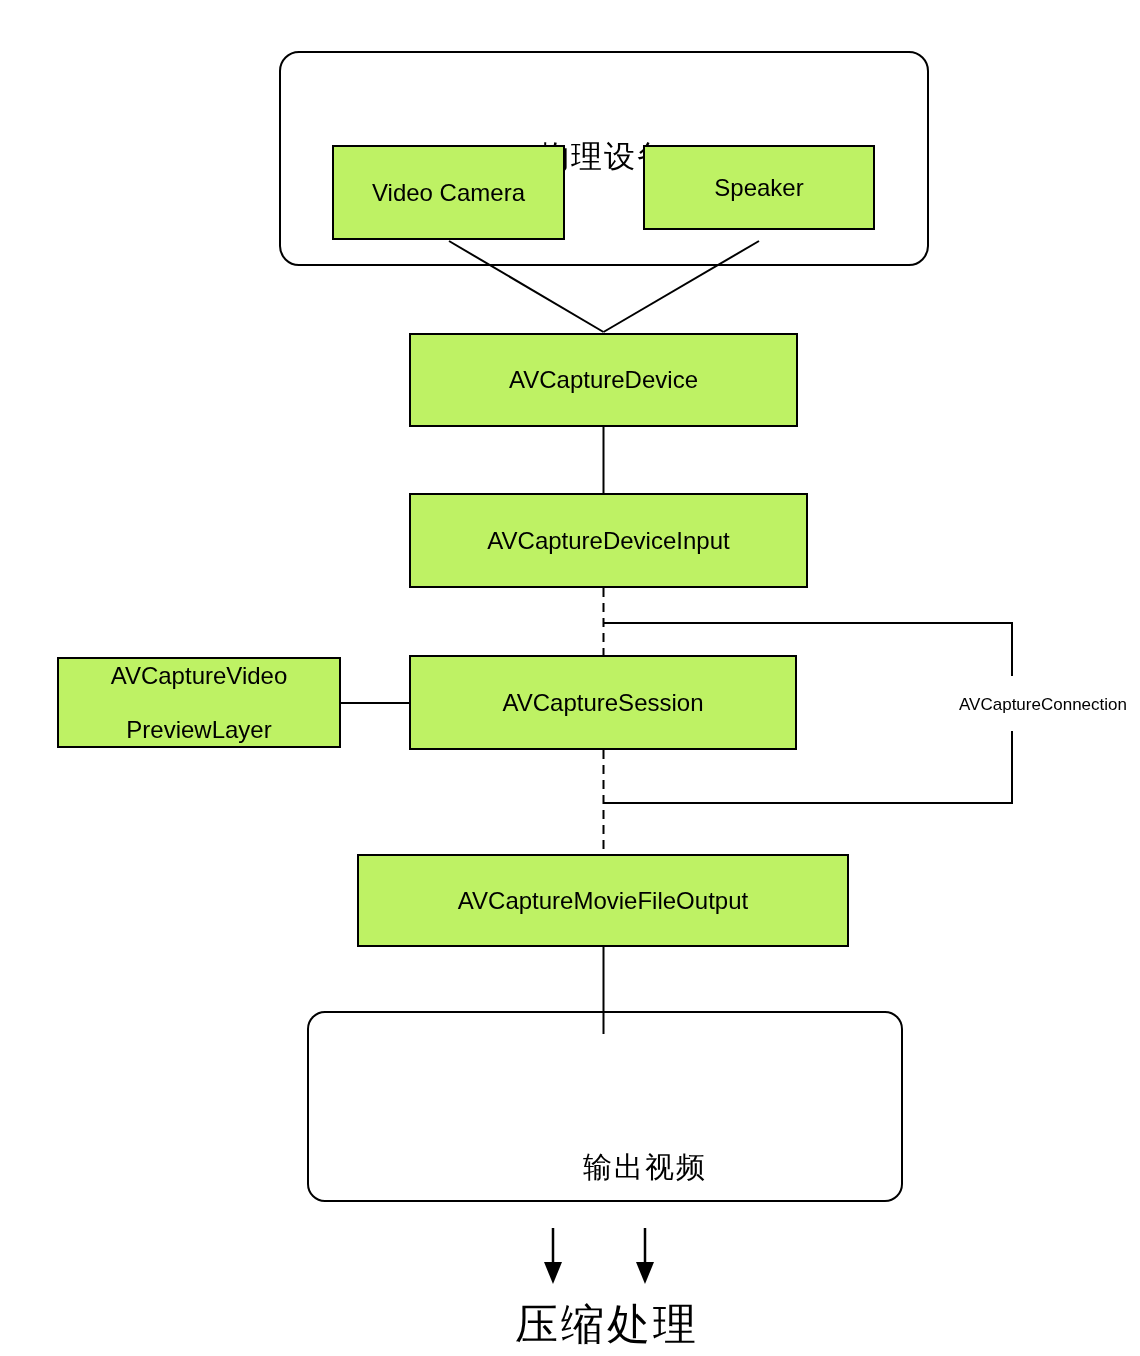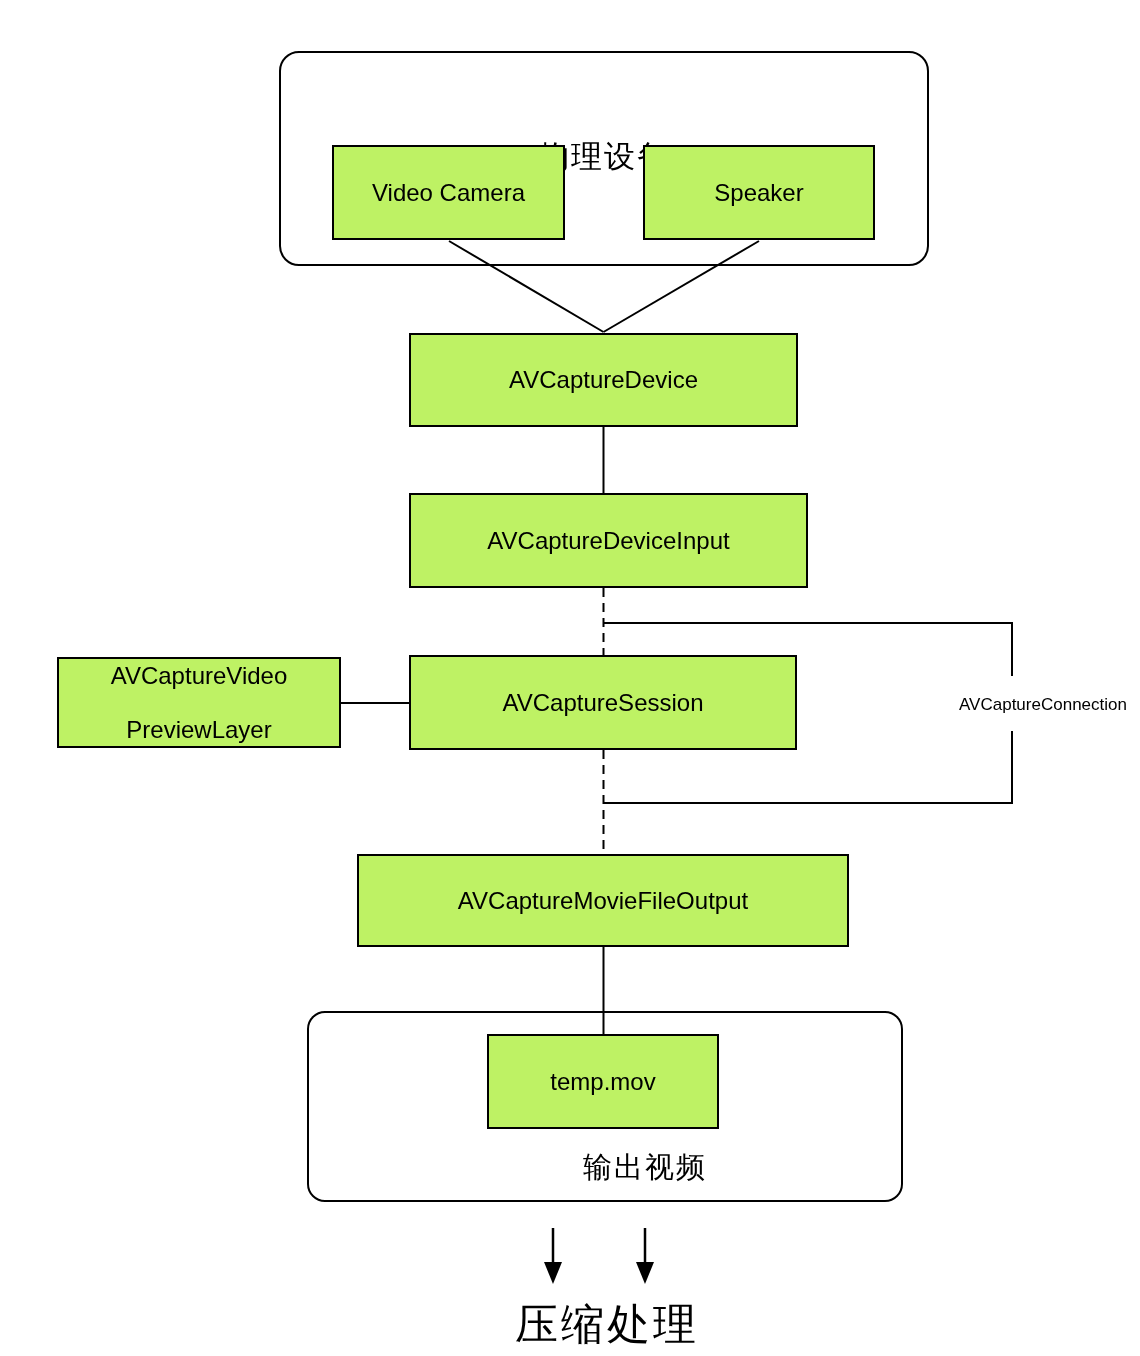--- a/index.html
+++ b/index.html
@@ -81,21 +81,21 @@
     top: 1296px;
     width: 320px;
     font-size: 43px;
     font-weight: 500;
     letter-spacing: 3px;
   }
   
   #phys-group        { left: 279px; top: 51px;   width: 650px; height: 215px; }
   #phys-title        { top: 83px; }
   #video-camera-node { left: 332px; top: 145px;  width: 233px; height: 95px; }
-  #speaker-node      { left: 643px; top: 145px;  width: 232px; height: 95px; }
+  #speaker-node      { left: 643px; top: 145px;  width: 232px; height: 85px; }
   #capture-device-node       { left: 409px; top: 333px;  width: 389px; height: 94px; }
   #capture-device-input-node { left: 409px; top: 493px;  width: 399px; height: 95px; }
   #preview-layer-node        { left: 57px;  top: 657px;  width: 284px; height: 91px; gap: 24px; }
   #capture-session-node      { left: 409px; top: 655px;  width: 388px; height: 95px; }
   #movie-file-output-node    { left: 357px; top: 854px;  width: 492px; height: 93px; text-align: center; }
   #output-group              { left: 307px; top: 1011px; width: 596px; height: 191px; }
   #temp-mov-node             { left: 487px; top: 1034px; width: 232px; height: 95px; }
 </style>
 </head>
 <body>
@@ -154,23 +154,20 @@
   </div>
 
   <div class="node" id="capture-session-node">
     <span>AVCaptureSession</span>
   </div>
 
   <div class="node" id="movie-file-output-node">
     <span>AVCaptureMovieFileOutput</span>
   </div>
 
-  <div class="node" id="temp-mov-node">
-    <span>temp.mov</span>
-  </div>
 
   <div class="floating-label" id="connection-label">AVCaptureConnection</div>
 
   <div class="floating-label" id="output-title">输出视频</div>
 
   <div class="floating-label" id="compression-label">压缩处理</div>
 
 </div>
 
 </body></html>

